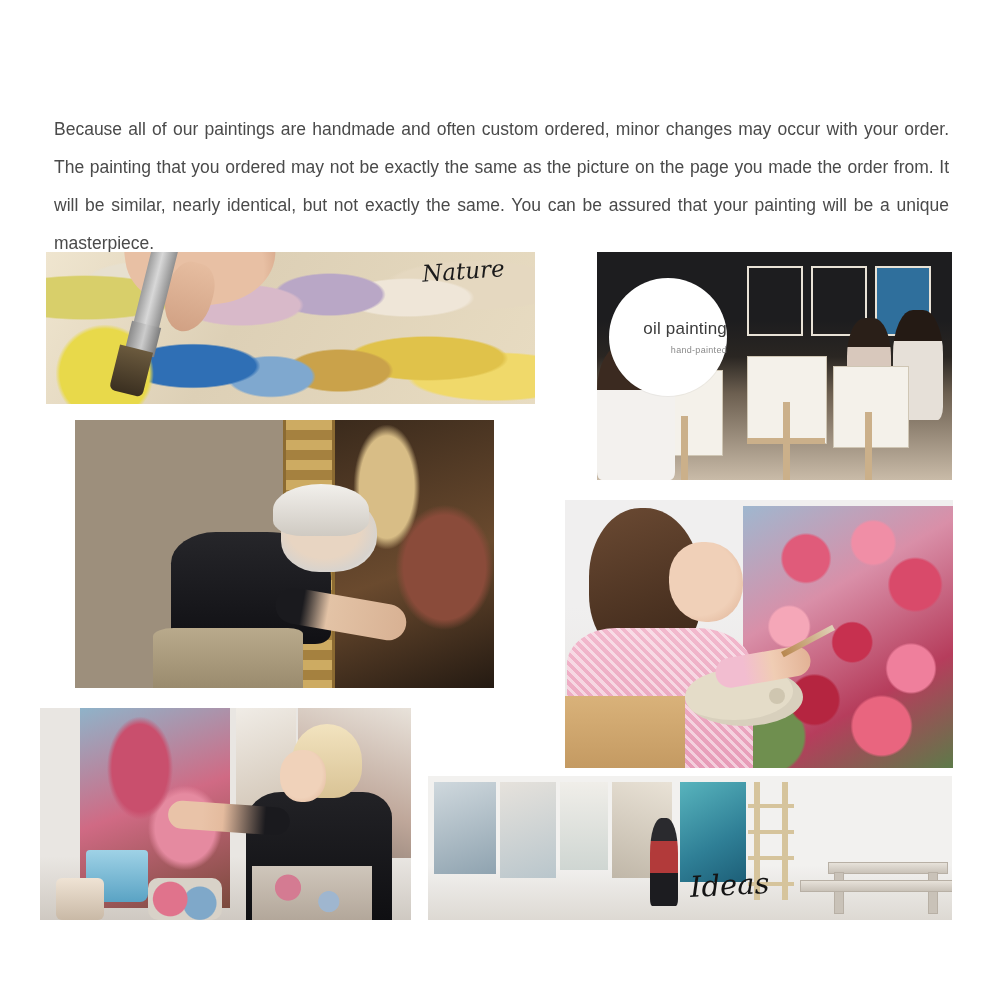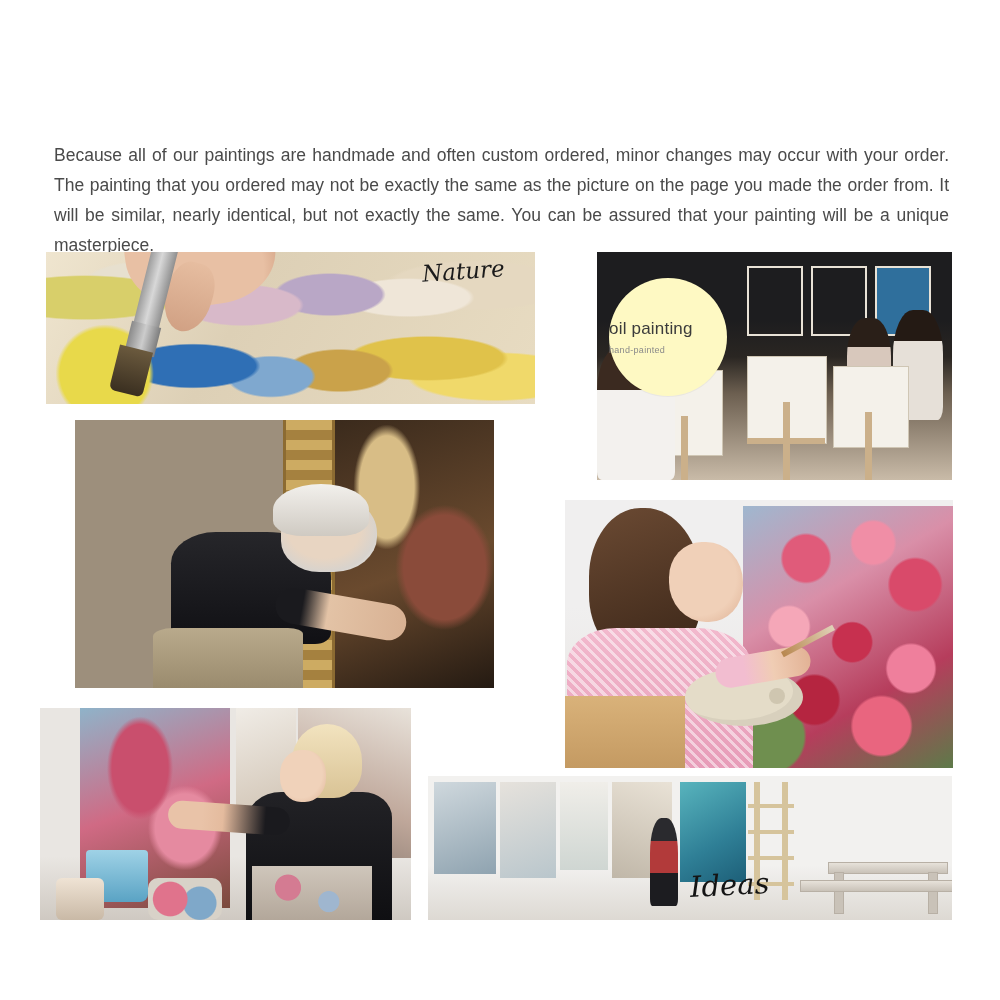--- a/index.html
+++ b/index.html
@@ -25,24 +25,24 @@
     left: 54px;
     top: 68px;
     font-size: 23px;
     letter-spacing: 0.4px;
     color: #3f6f96;
     font-weight: 400;
   }
   .body-copy {
     position: absolute;
     left: 54px;
-    top: 140px;
+    top: 110px;
     width: 895px;
     font-size: 17.5px;
-    line-height: 30px;
+    line-height: 38px;
     color: #4a4a4a;
     text-align: justify;
     font-weight: 400;
   }
 
   .gallery {
     position: absolute;
     left: 0;
     top: 0;
     width: 1000px;
@@ -153,24 +153,24 @@
   }
   #photo-studio-class .person {
     position: absolute;
     border-radius: 40% 40% 12% 12%;
   }
   .badge-circle {
     position: absolute;
     left: 12px; top: 26px;
     width: 118px; height: 118px;
     border-radius: 50%;
-    background: #fef9c3;
+    background: #ffffff;
     display: flex;
     flex-direction: column;
-    align-items: flex-start;
+    align-items: flex-end;
     justify-content: center;
     box-shadow: 0 0 0 1px rgba(0,0,0,0.04);
   }
   .badge-title {
     font-size: 17px;
     color: #3b3b3b;
     letter-spacing: 0.2px;
   }
   .badge-sub {
     margin-top: 6px;

